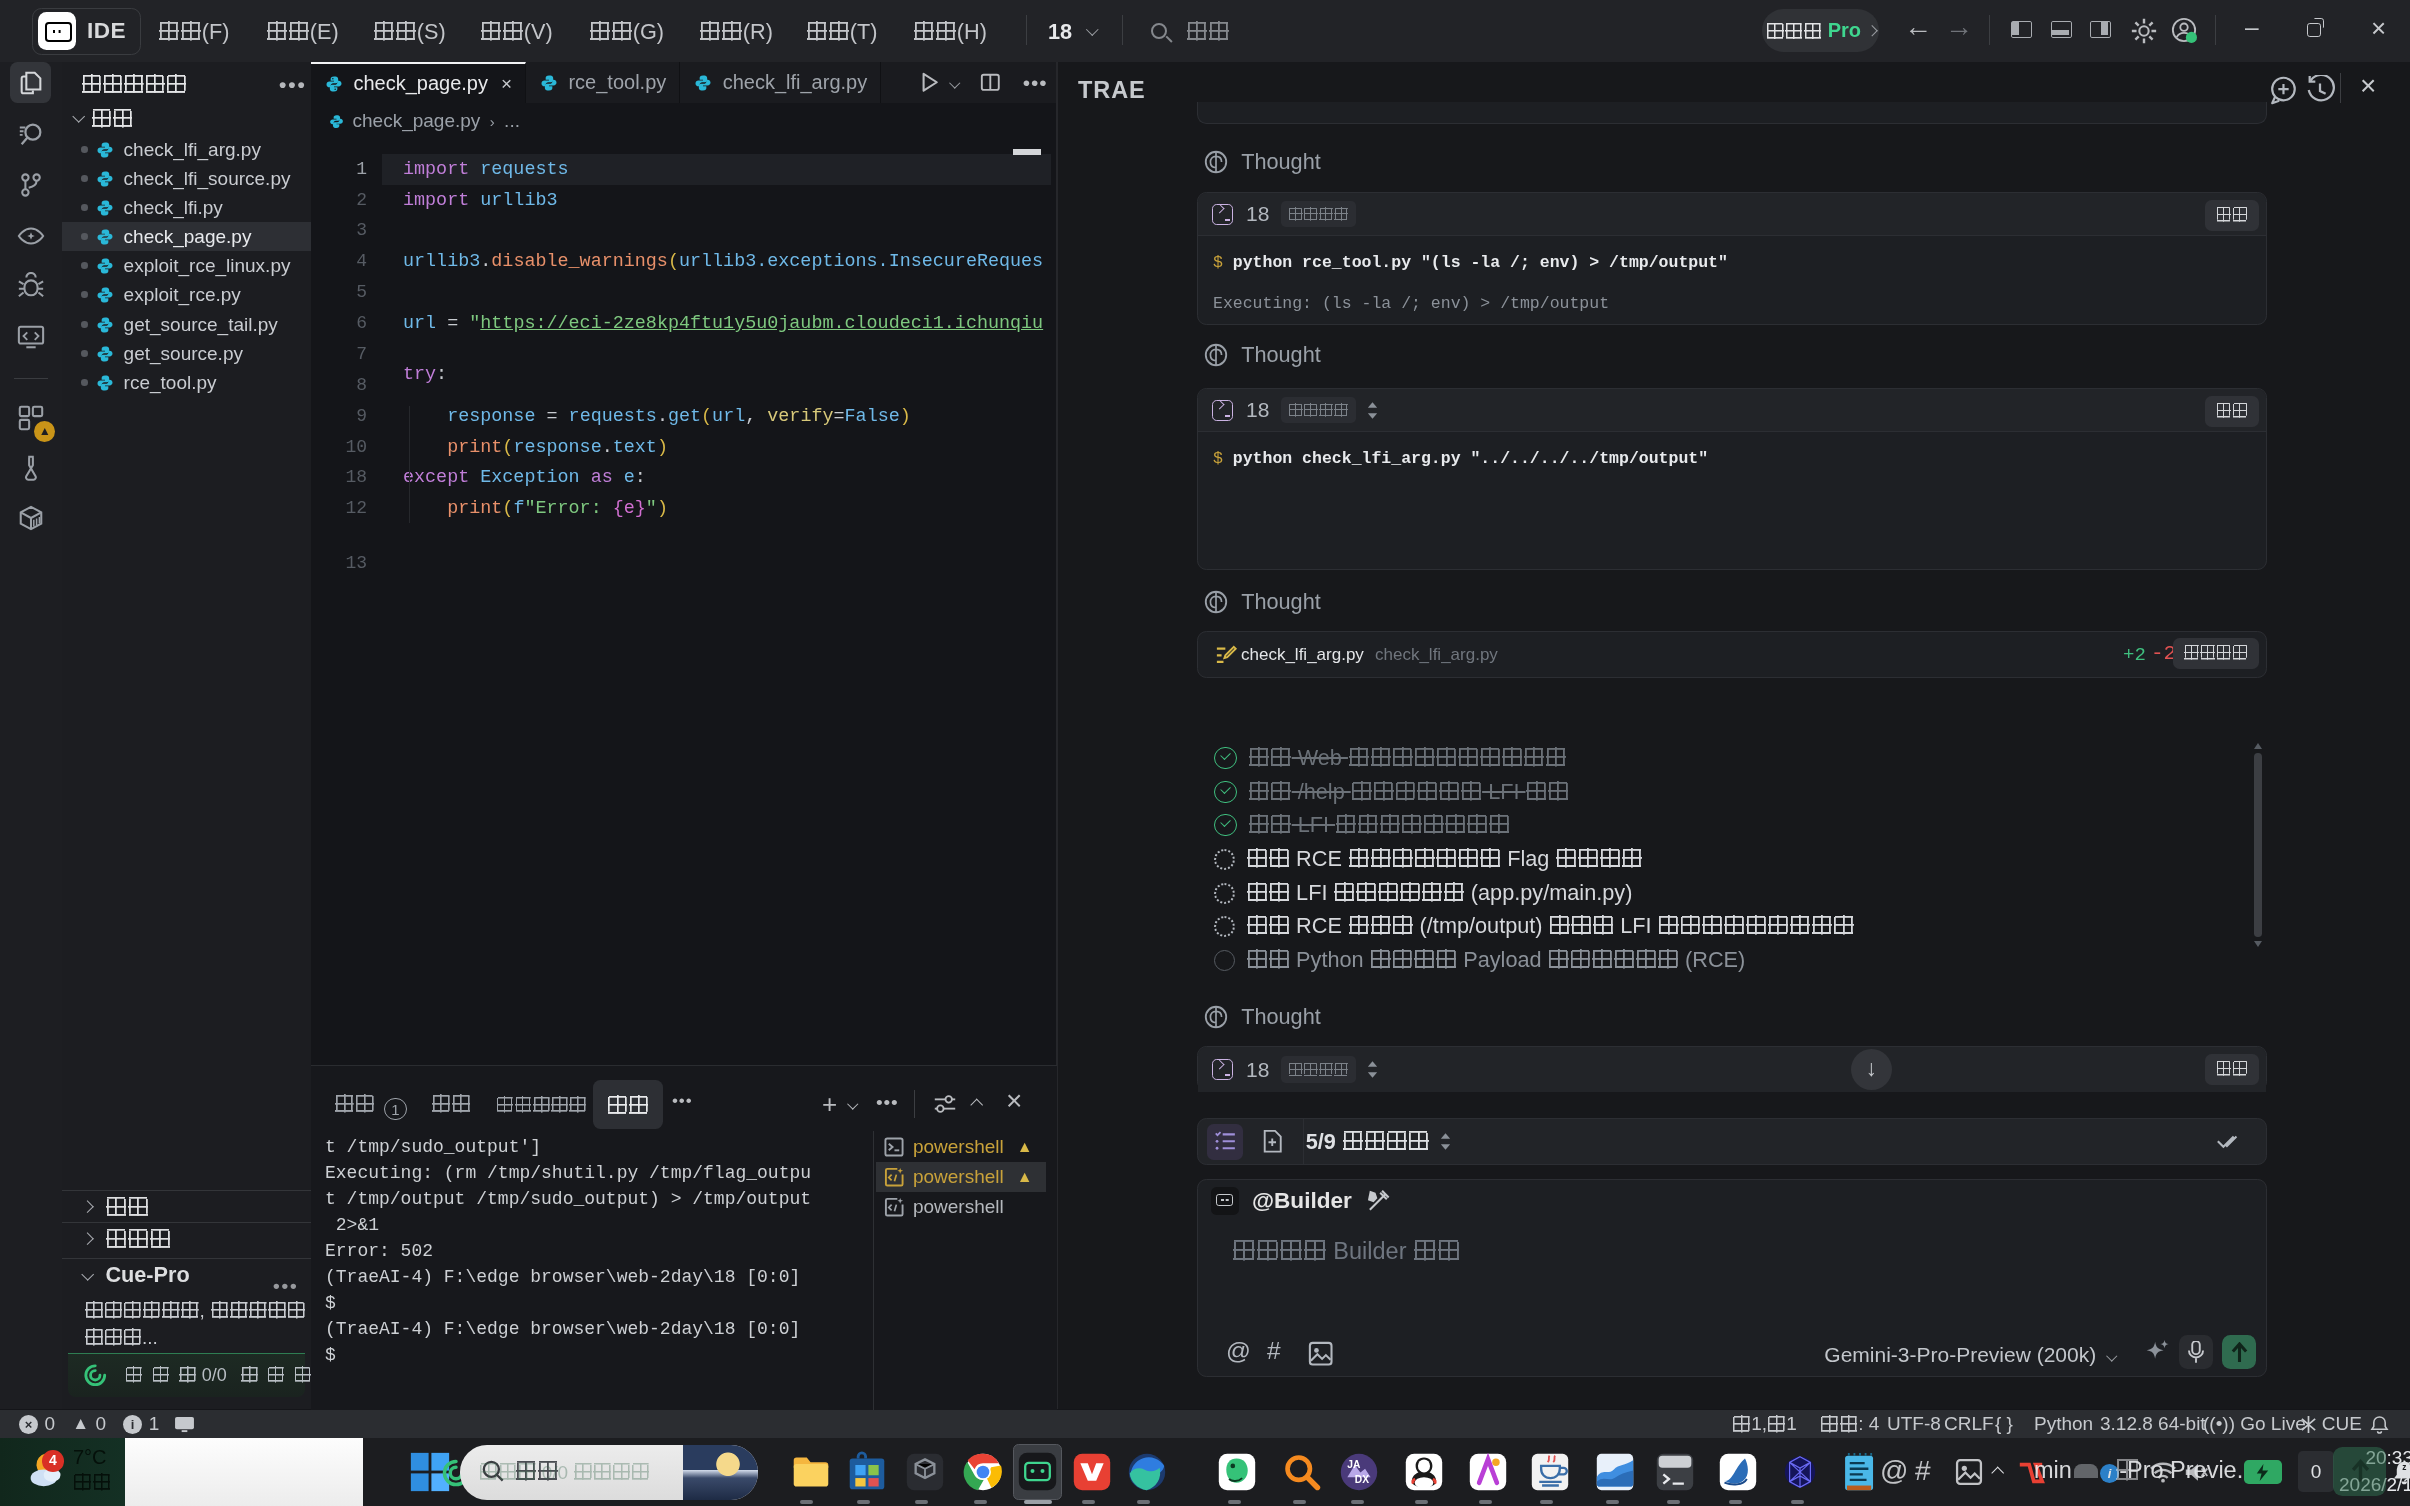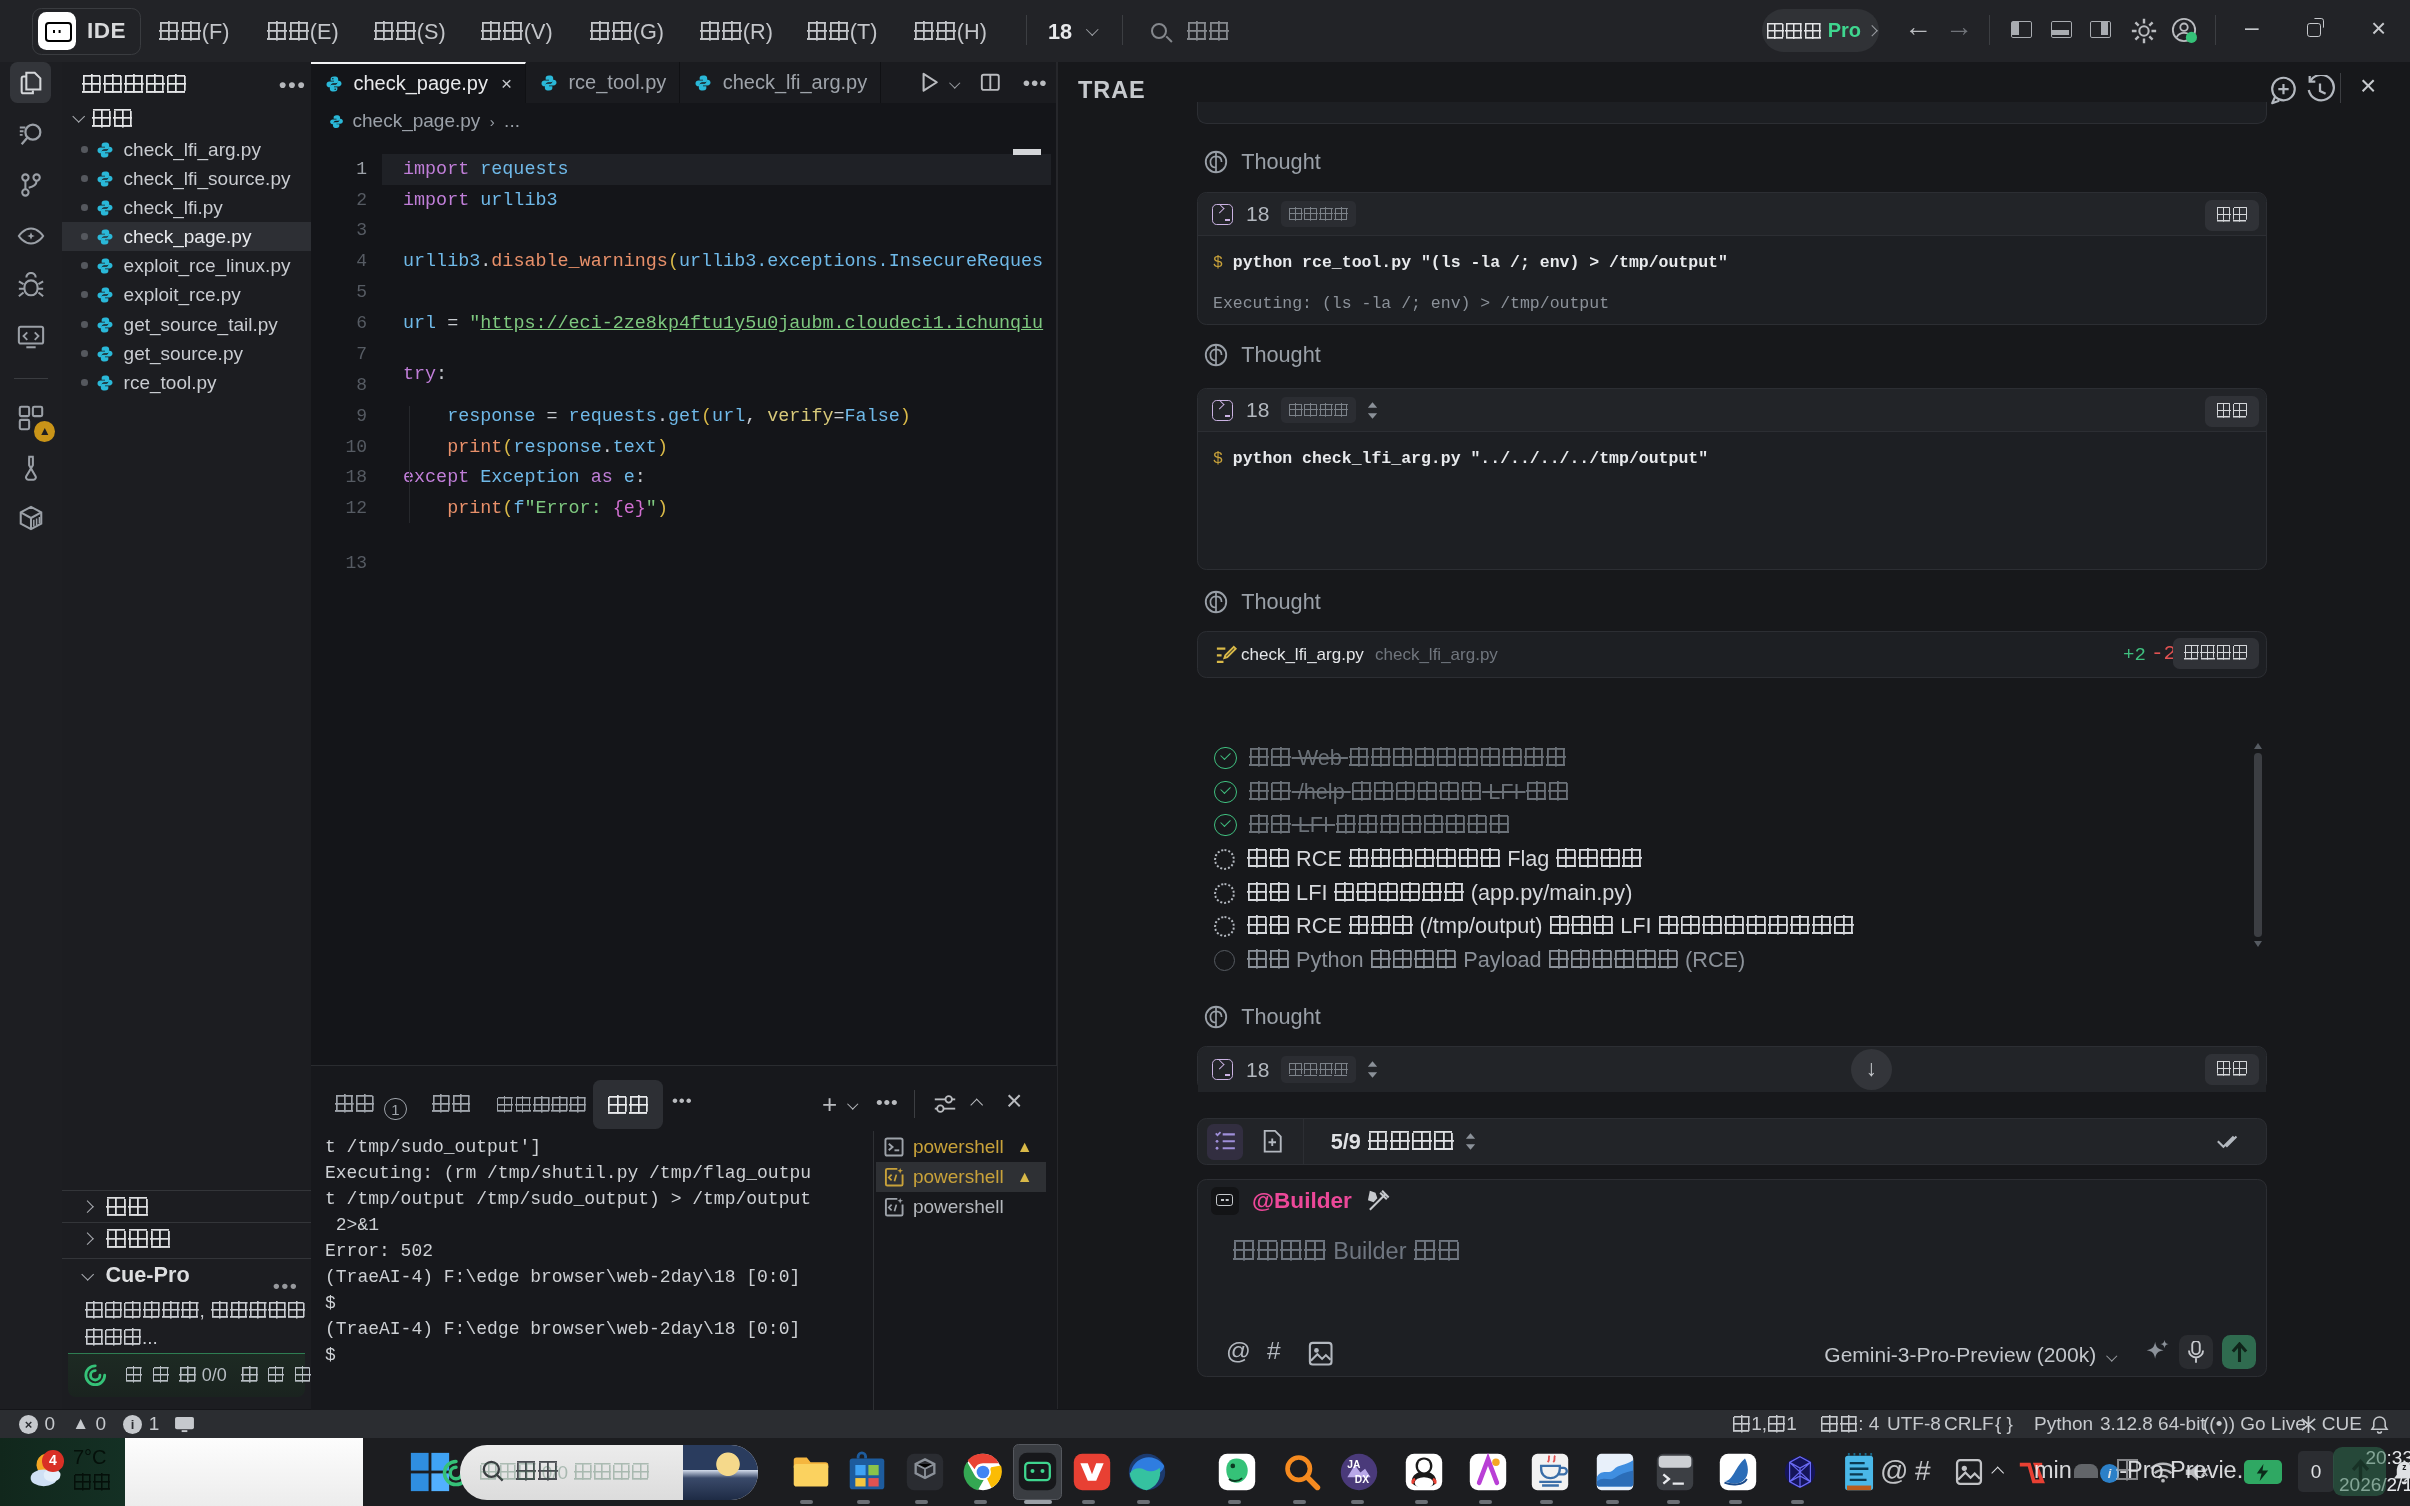--- a/index.html
+++ b/index.html
@@ -578,33 +578,33 @@
           <path d="M2 4l2 2 3.5-3.5" fill="none" stroke="#9f8fd9" stroke-width="2"></path>
           <circle cx="3.5" cy="13" r="1.6" fill="#9f8fd9"></circle>
           <circle cx="3.5" cy="21" r="1.6" fill="#9f8fd9"></circle>
         </svg>
       </div>
     <svg style="margin-left:17px" width="24.5" height="24.5" viewBox="0 0 26 26">
         <path d="M5 2h11l6 6v16H5z" fill="none" stroke="#b3b8bf" stroke-width="2"></path>
         <path d="M9 14h8M13 10v8" stroke="#b3b8bf" stroke-width="2"></path>
       </svg>
     <div style="width:0.9px;height:47px;background:#2c2e33;margin-left:18px"></div>
-    <span style="color:#dfe1e4;font-size:21.7px;font-weight:bold;margin-left:27px">5/9 <span class="h"></span><span class="h"></span><span class="h"></span><span class="h"></span></span>
+    <span style="color:#dfe1e4;font-size:21.7px;font-weight:bold;margin-left:2px">5/9 <span class="h"></span><span class="h"></span><span class="h"></span><span class="h"></span></span>
     <svg style="margin-left:9.4px" width="13" height="21" viewBox="0 0 14 22">
         <path d="M7 2L12 8H2z" fill="#8b9199"></path>
         <path d="M7 20L2 14h10z" fill="#8b9199"></path>
       </svg>
     <svg style="position:absolute;right:22.6px" width="28" height="24.5" viewBox="0 0 30 26">
         <path d="M3 13l6 6L20 8M12 19L23 8" fill="none" stroke="#b3b8bf" stroke-width="2.2"></path>
       </svg>
   </div>
   <div class="abs" id="inputcard">
     <div id="bldrow">
         <div id="bldbox"></div>
-        <span style="color:#ec4899;font-size:22.6px;font-weight:bold;margin-left:13px">@Builder</span>
+        <span style="color:#e5e5e5;font-size:22.6px;font-weight:bold;margin-left:13px">@Builder</span>
         <svg style="margin-left:15px" width="24.5" height="24.5" viewBox="0 0 26 26">
           <path d="M3 23L20 6M16 3l7 7M14 5l7 7" stroke="#c6c9cd" stroke-width="2.2" fill="none"></path>
           <path d="M3 3l6 2 2 6-4 4-6-2z" fill="#c6c9cd"></path>
         </svg>
       </div>
     <div class="abs" style="left:34px;top:58px;color:#6f7680;font-size:23.5px"><span class="h"></span><span class="h"></span><span class="h"></span><span class="h"></span> Builder <span class="h"></span><span class="h"></span></div>
     <div class="inpicon" style="left:28px;top:157px">@</div>
     <div class="inpicon" style="left:69px;top:157px">#</div>
     <svg class="abs" style="left:110px;top:161px" width="25.4" height="25.4" viewBox="0 0 27 27">
         <rect x="2" y="2" width="23" height="23" rx="3" fill="none" stroke="#b3b8bf" stroke-width="2.2"></rect>

